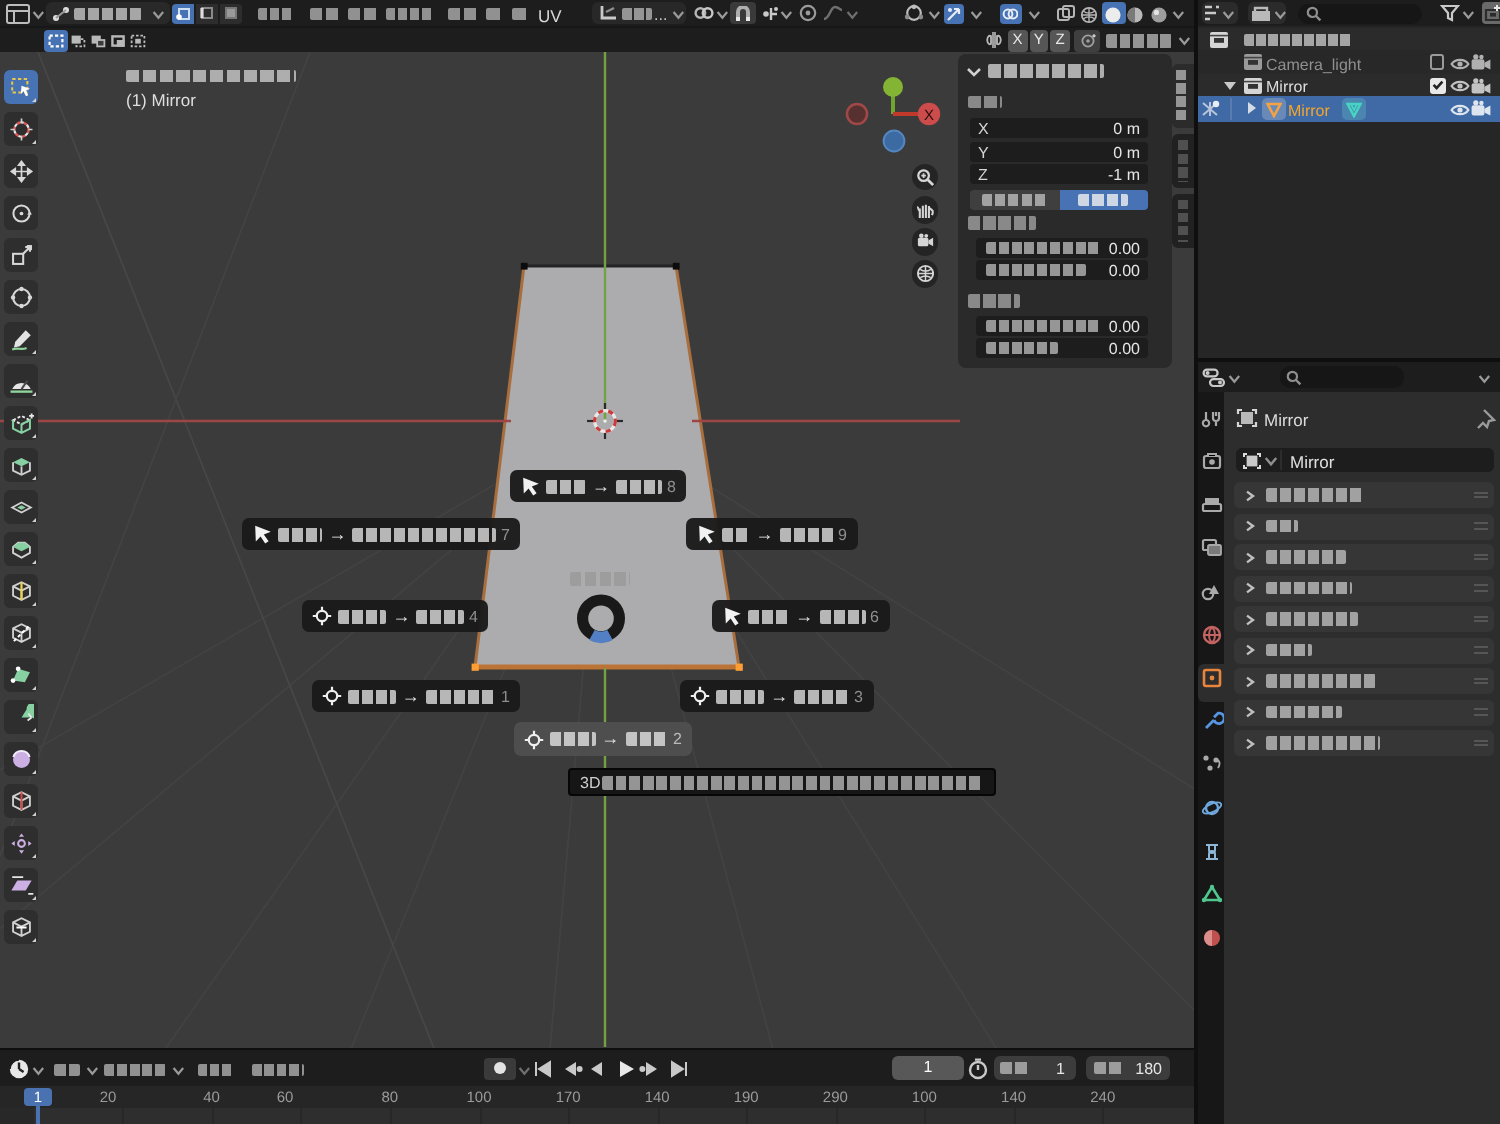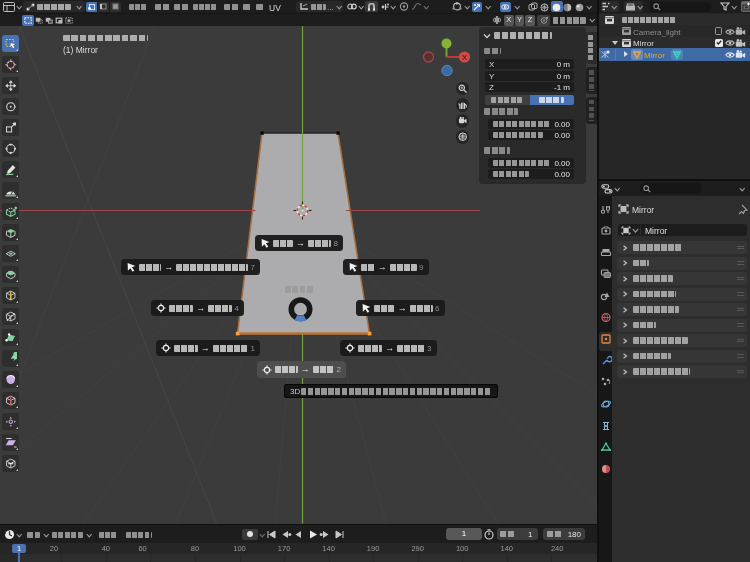--- a/index.html
+++ b/index.html
@@ -560,21 +560,21 @@
 <div class="abs" style="left:93.8px;top:19.5px;width:24px;text-align:center;font-size:7.5px;color:#9b9b9b">40</div>
 <div class="abs" style="left:138.4px;top:19.5px;width:24px;text-align:left;font-size:7.5px;color:#9b9b9b">60</div>
 <div class="abs" style="left:182.9px;top:19.5px;width:24px;text-align:center;font-size:7.5px;color:#9b9b9b">80</div>
 <div class="abs" style="left:227.5px;top:19.5px;width:24px;text-align:center;font-size:7.5px;color:#9b9b9b">100</div>
 <div class="abs" style="left:272.1px;top:19.5px;width:24px;text-align:center;font-size:7.5px;color:#9b9b9b">170</div>
 <div class="abs" style="left:316.6px;top:19.5px;width:24px;text-align:center;font-size:7.5px;color:#9b9b9b">140</div>
 <div class="abs" style="left:361.1px;top:19.5px;width:24px;text-align:center;font-size:7.5px;color:#9b9b9b">190</div>
 <div class="abs" style="left:405.7px;top:19.5px;width:24px;text-align:center;font-size:7.5px;color:#9b9b9b">290</div>
 <div class="abs" style="left:450.2px;top:19.5px;width:24px;text-align:center;font-size:7.5px;color:#9b9b9b">100</div>
 <div class="abs" style="left:494.8px;top:19.5px;width:24px;text-align:center;font-size:7.5px;color:#9b9b9b">140</div>
-<div class="abs" style="left:539.4px;top:19.5px;width:24px;text-align:right;font-size:7.5px;color:#9b9b9b">240</div>
+<div class="abs" style="left:539.4px;top:19.5px;width:24px;text-align:center;font-size:7.5px;color:#9b9b9b">240</div>
 <div class="abs" style="left:0;top:29px;width:597px;height:8.5px;background:#2e2e2e"></div>
 <div class="abs" style="left:61.3px;top:29px;width:1px;height:8.5px;background:#272727"></div>
 <div class="abs" style="left:105.8px;top:29px;width:1px;height:8.5px;background:#272727"></div>
 <div class="abs" style="left:150.4px;top:29px;width:1px;height:8.5px;background:#272727"></div>
 <div class="abs" style="left:194.9px;top:29px;width:1px;height:8.5px;background:#272727"></div>
 <div class="abs" style="left:239.5px;top:29px;width:1px;height:8.5px;background:#272727"></div>
 <div class="abs" style="left:284.1px;top:29px;width:1px;height:8.5px;background:#272727"></div>
 <div class="abs" style="left:328.6px;top:29px;width:1px;height:8.5px;background:#272727"></div>
 <div class="abs" style="left:373.1px;top:29px;width:1px;height:8.5px;background:#272727"></div>
 <div class="abs" style="left:417.7px;top:29px;width:1px;height:8.5px;background:#272727"></div>

